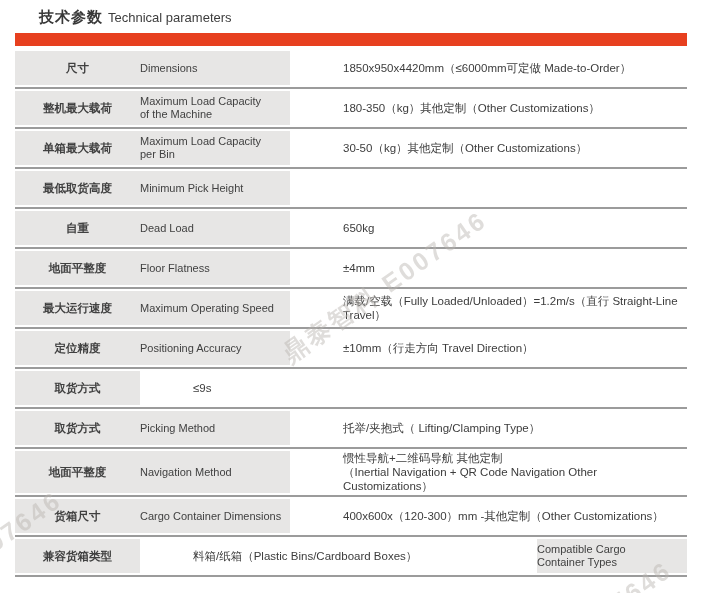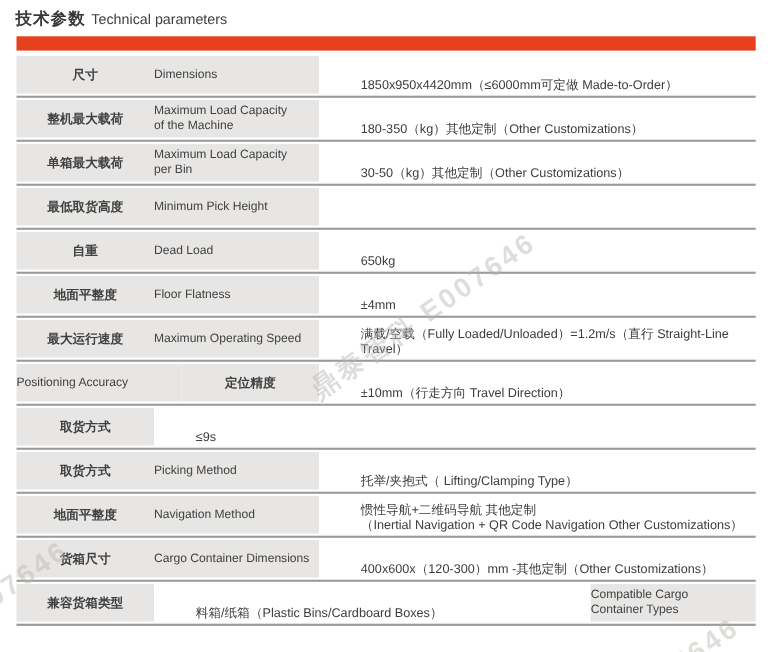--- a/index.html
+++ b/index.html
@@ -1,38 +1,38 @@
 <!DOCTYPE html>
 <html style="--accent: #e7401f; --cellbg: #e7e6e5; --line: #9b9b9b; --watermark: #b9b5b0;"><head>
 <meta charset="utf-8">
 <style>
   html,body { margin:0; padding:0; background:#ffffff; }
   .page {
     position:relative; width:713px; height:593px; overflow:hidden;
     background:#ffffff; font-family:"Liberation Sans","DejaVu Sans",sans-serif;
     color:#3f3f3f;
   }
-  .title { position:absolute; left:14px; top:8px; white-space:nowrap;text-align:right; }
+  .title { position:absolute; left:39px; top:8px; white-space:nowrap;text-align:right; }
   .title .zh-part { font-size:15px; font-weight:700; color:#383838; letter-spacing:1px; }
   .title .en-part { font-size:13px; font-weight:400; color:#3d3d3d; margin-left:5px; }
 
   .accent-bar { position:absolute; left:15px; top:33px; width:672px; height:13px; background:var(--accent); }
 
   .param-table { position:absolute; left:15px; top:49px; width:672px; }
   .t-row { display:flex; align-items:stretch; border-bottom:2px solid var(--line); padding:2px 0; background:#ffffff; }
   .cell { min-height:34px; display:flex; align-items:center; box-sizing:border-box; }
   .cell.zh {
     width:125px; background:var(--cellbg); justify-content:center; text-align:center;
     font-size:11.5px; font-weight:700; color:#404040;
   }
   .cell.en {
     width:150px; background:var(--cellbg);
     font-size:11px; line-height:13px; color:#414141;
   }
-  .cell.val { flex:1; padding-left:38px; font-size:11.5px; line-height:14px; color:#3c3c3c;align-items:flex-end; }
+  .cell.val { flex:1; padding-left:53px; font-size:11.5px; line-height:14px; color:#3c3c3c; }
   .cell span { white-space:pre-line; }
 
   .wm {
     position:absolute; z-index:5; pointer-events:none;
     font-size:25px; font-weight:700; letter-spacing:3px; white-space:nowrap;
     color:var(--watermark); opacity:0.45;
     transform-origin:0 50%; transform:rotate(-35deg);
   }
   .wm.wm1 { left:285px; top:340px; }
   .wm.wm2 { left:470px; top:690px; }
@@ -127,25 +127,25 @@
         </div>
     <div class="cell en">
           <span>Maximum Operating Speed</span>
         </div>
     <div class="cell val">
           <span>满载/空载（Fully Loaded/Unloaded）=1.2m/s（直行 Straight-Line Travel）</span>
         </div>
   </div>
 
   <div class="t-row">
+    <div class="cell zh">
+          <span>定位精度</span>
+        </div>
     <div class="cell en">
           <span>Positioning Accuracy</span>
-        </div>
-    <div class="cell zh">
-          <span>定位精度</span>
         </div>
     <div class="cell val">
           <span>±10mm（行走方向 Travel Direction）</span>
         </div>
   </div>
 
   <div class="t-row">
     <div class="cell zh">
           <span>取货方式</span>
         </div>

